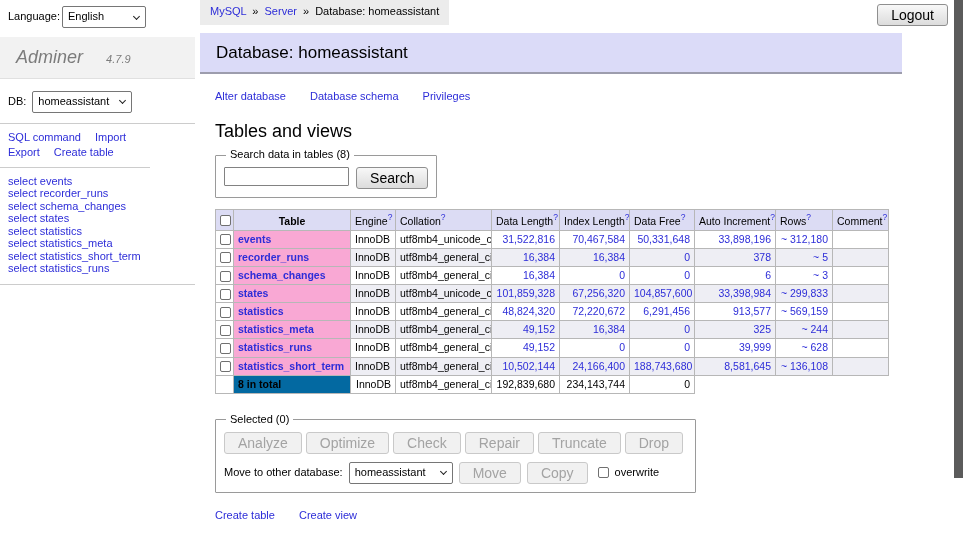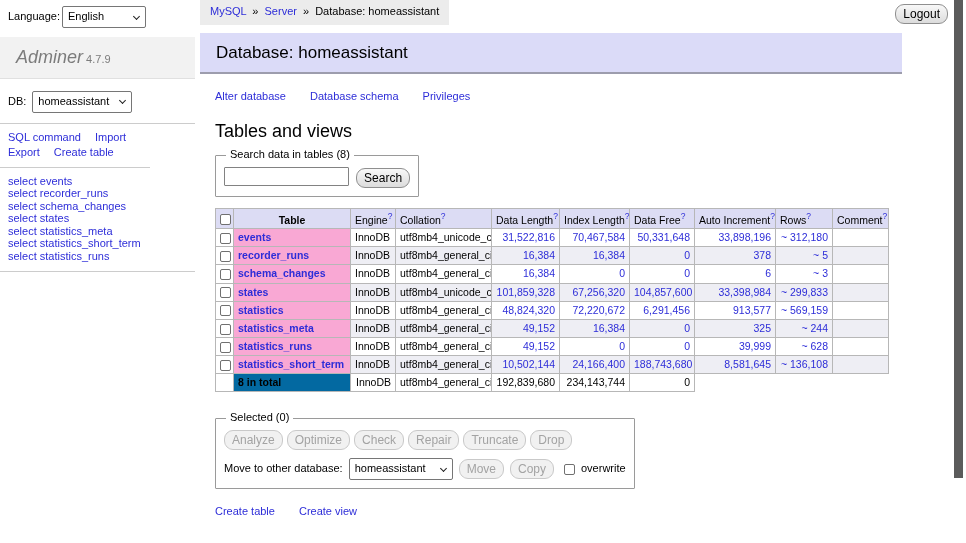--- a/index.html
+++ b/index.html
@@ -13,38 +13,38 @@
 
   
   .select {
     display:inline-flex; align-items:center; justify-content:space-between;
     border:1px solid #767676; border-radius:2px; background:#fff;
     height:22px; padding:0 5px 0 5px; font-size:11px; vertical-align:middle;
   }
   .caret { width:5px; height:5px; border-right:1.4px solid #222; border-bottom:1.4px solid #222;
     transform:rotate(45deg); margin:-2px 1px 0 8px; flex:none; }
   .btn {
-    font-family:"Liberation Sans", sans-serif; font-size:12px; color:#000;
-    background:linear-gradient(#f8f8f8,#dcdcdc); border:1px solid #8f8f8f; border-radius:9px;
-    padding:2px 7px; vertical-align:middle;
+    font-family:"Liberation Sans", sans-serif; font-size:14px; color:#000;
+    background:linear-gradient(#f8f8f8,#dcdcdc); border:1px solid #8f8f8f; border-radius:3px;
+    padding:2px 13px; vertical-align:middle;
   }
   .btn.dis { color:#a3a3a3; background:#f1f1f1; border-color:#c9c9c9; }
   .cb { display:inline-block; width:11px; height:11px; border:1px solid #707070; border-radius:2px;
     background:#fff; vertical-align:middle; }
   .text-input { height:19px; border:1px solid #828282; border-radius:1px; padding:1px 4px;
     font-family:"Liberation Sans", sans-serif; font-size:11px; }
 
   
   .sidebar { position:absolute; left:0; top:0; width:195px; }
   .lang-row { padding:6px 0 0 8px; display:flex; align-items:center; gap:2px; }
   .lang-row .select { width:84px; }
   .h1bar { margin-top:9px; background:#f2f2f2; border-bottom:1px solid #e0e0e0;
     padding:9px 0 9px 16px; color:#7c7c7c; }
   .h1bar .brand { font-style:italic; font-size:18px; }
-  .h1bar .ver { font-size:11px; margin-left:0; }
+  .h1bar .ver { font-size:11px; margin-left:20px;font-style:italic; }
   .db-row { padding:12px 0 10px 8px; display:flex; align-items:center; gap:6px;
     border-bottom:1px solid #ccc; }
   .db-row .select { width:100px; }
   .menu-links { width:150px; padding:6px 8px 7px; border-bottom:1px solid #ccc; margin:0; }
   .menu-links a { margin-right:14px; line-height:15px; white-space:nowrap; display:inline-block; }
   .table-links { padding:7px 8px 9px; border-bottom:1px solid #ccc; }
   .table-links a { display:block; line-height:12.5px; white-space:nowrap; }
 
   
   .content { position:absolute; left:200px; top:0; width:702px; }
@@ -116,20 +116,21 @@
   </div>
   <div class="menu-links">
     
   <a href="#">SQL command</a><a href="#">Import</a><a href="#">Export</a><a href="#">Create table</a></div>
   <div class="table-links">
 
   <a href="#">select events</a>
       <a href="#">select recorder_runs</a>
       <a href="#">select schema_changes</a>
       <a href="#">select states</a>
+      <a href="#">select statistics</a>
       <a href="#">select statistics_meta</a>
       <a href="#">select statistics_short_term</a>
       <a href="#">select statistics_runs</a>
     </div>
 </div>
 
 <div class="content">
   <div class="breadcrumb">
     <a href="#">MySQL</a>
     <span class="sep">»</span>

